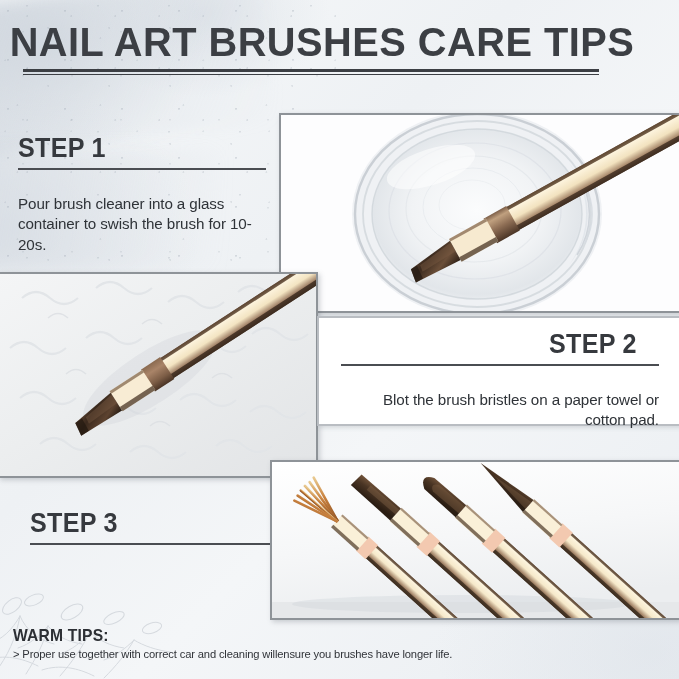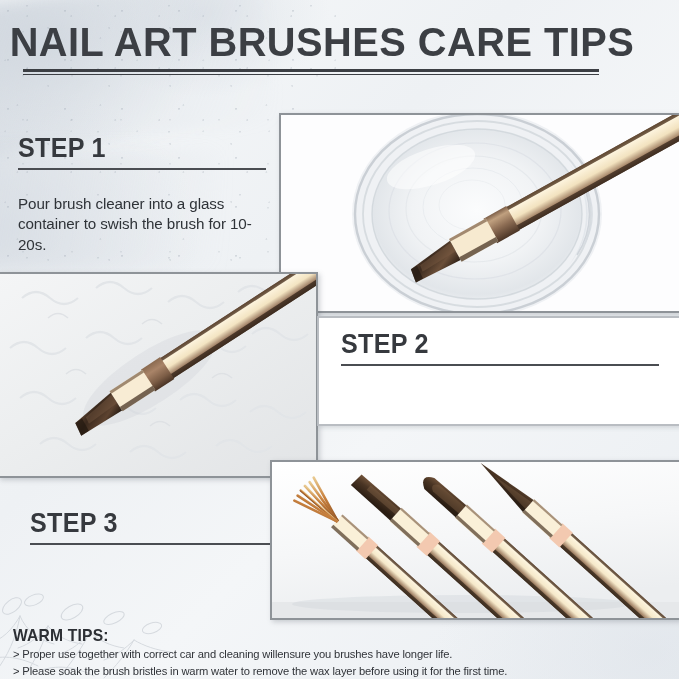--- a/index.html
+++ b/index.html
@@ -300,23 +300,24 @@
       <rect x="108" y="88" width="39" height="3" fill="#7b5f46" opacity="0.7"></rect>
       <rect x="108" y="107" width="39" height="5" fill="#4a3526" opacity="0.75"></rect>
       <path d="M108 90 L 62 96 L 60 110 L 108 111 Z" fill="url(#bristleGrad2)"></path>
       <path d="M108 92 L 74 97 L 73 104 L 108 102 Z" fill="#7a5b42" opacity="0.42"></path>
       <path d="M62 96 L 60 110 L 69 110 L 70 96 Z" fill="#221810" opacity="0.7"></path>
     </g>
   </svg>
 </div>
 
 <div id="step2-card">
-  <div class="step-block" style="position:relative; left:22px; top:12px; width:318px;">
+  <div class="step-block" style="position:relative; left:22px; top:12px; width:318px;text-align:right;">
     <div class="step-head">STEP 2</div>
     <div class="step-rule"></div>
+    <div class="step-body">Blot the brush bristles on a paper towel or cotton pad.</div>
   </div>
 </div>
 
 <div class="step-block" id="step3" style="left:30px; top:509px; width:240px;">
   <div class="step-head">STEP 3</div>
   <div class="step-rule"></div>
 </div>
 
 <div class="photo-panel" id="panel-brushset">
   <svg viewBox="0 0 407 156" width="407" height="156">
@@ -408,14 +409,13 @@
       <rect x="242" y="88.2" width="38" height="3.4" fill="#4c3726" opacity="0.7"></rect>
       <path d="M242 75 L 178 83 L 242 91 Z" fill="url(#bG)"></path>
       <path d="M242 78 L 196 83.5 L 242 87 Z" fill="#8a6a4c" opacity="0.34"></path>
     </g>
   </svg>
 </div>
 
 <div id="warm-tips">
   <div id="warm-tips-title">WARM TIPS:</div>
   <div class="warm-tip-line">&gt; Proper use together with correct car and cleaning willensure you brushes have longer life.</div>
-  <div class="warm-tip-line">&gt; Please soak the brush bristles in warm water to remove the wax layer before using it for the first time.</div>
 </div>
 
 </body></html>

